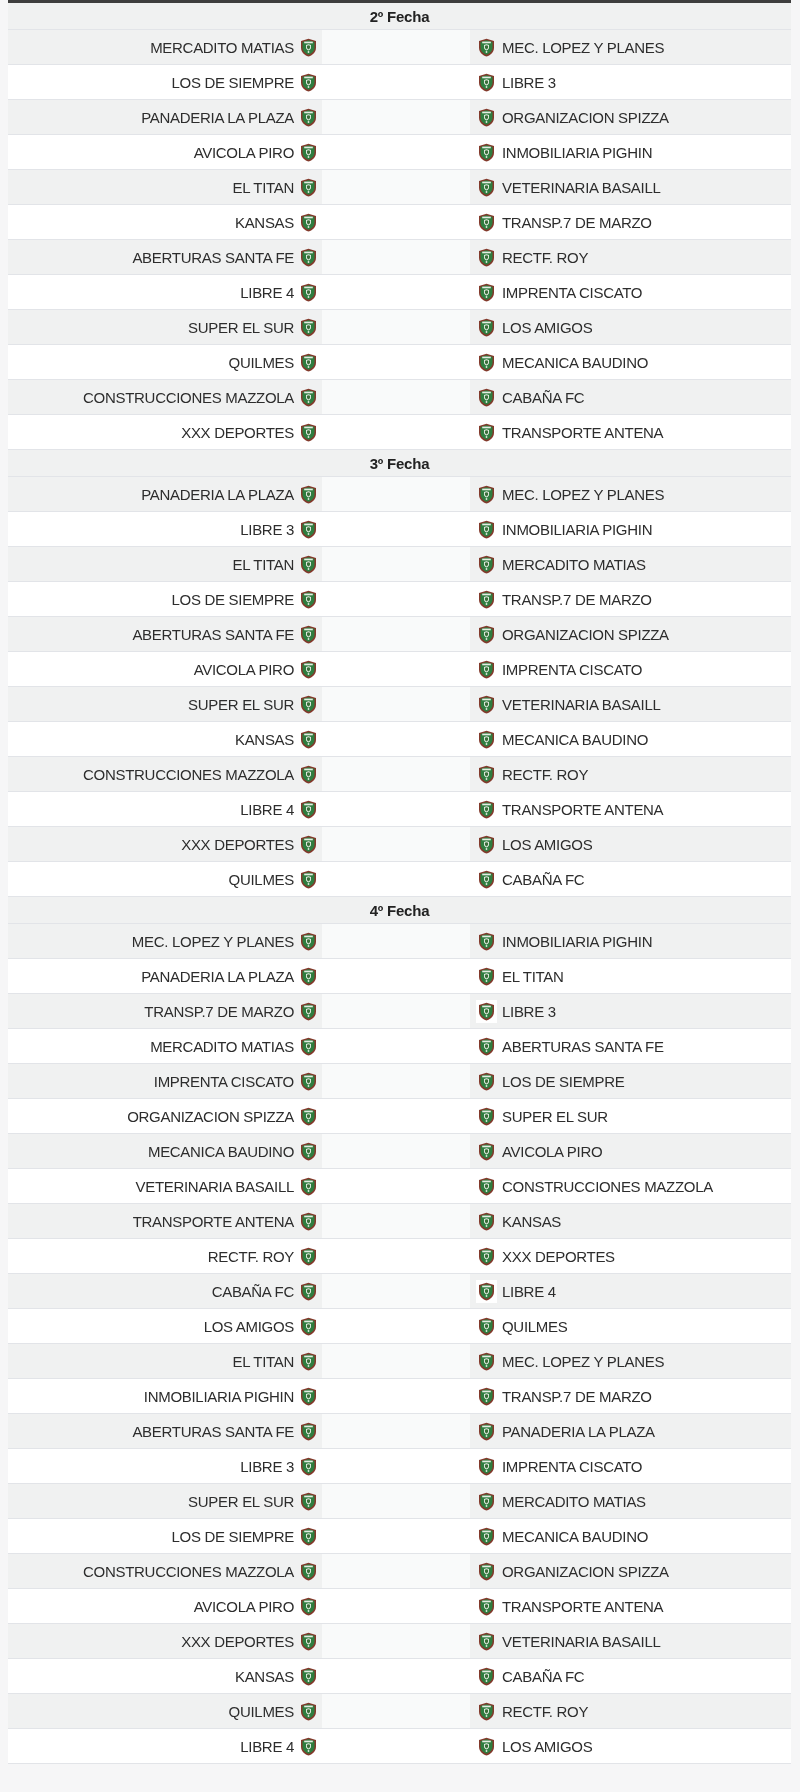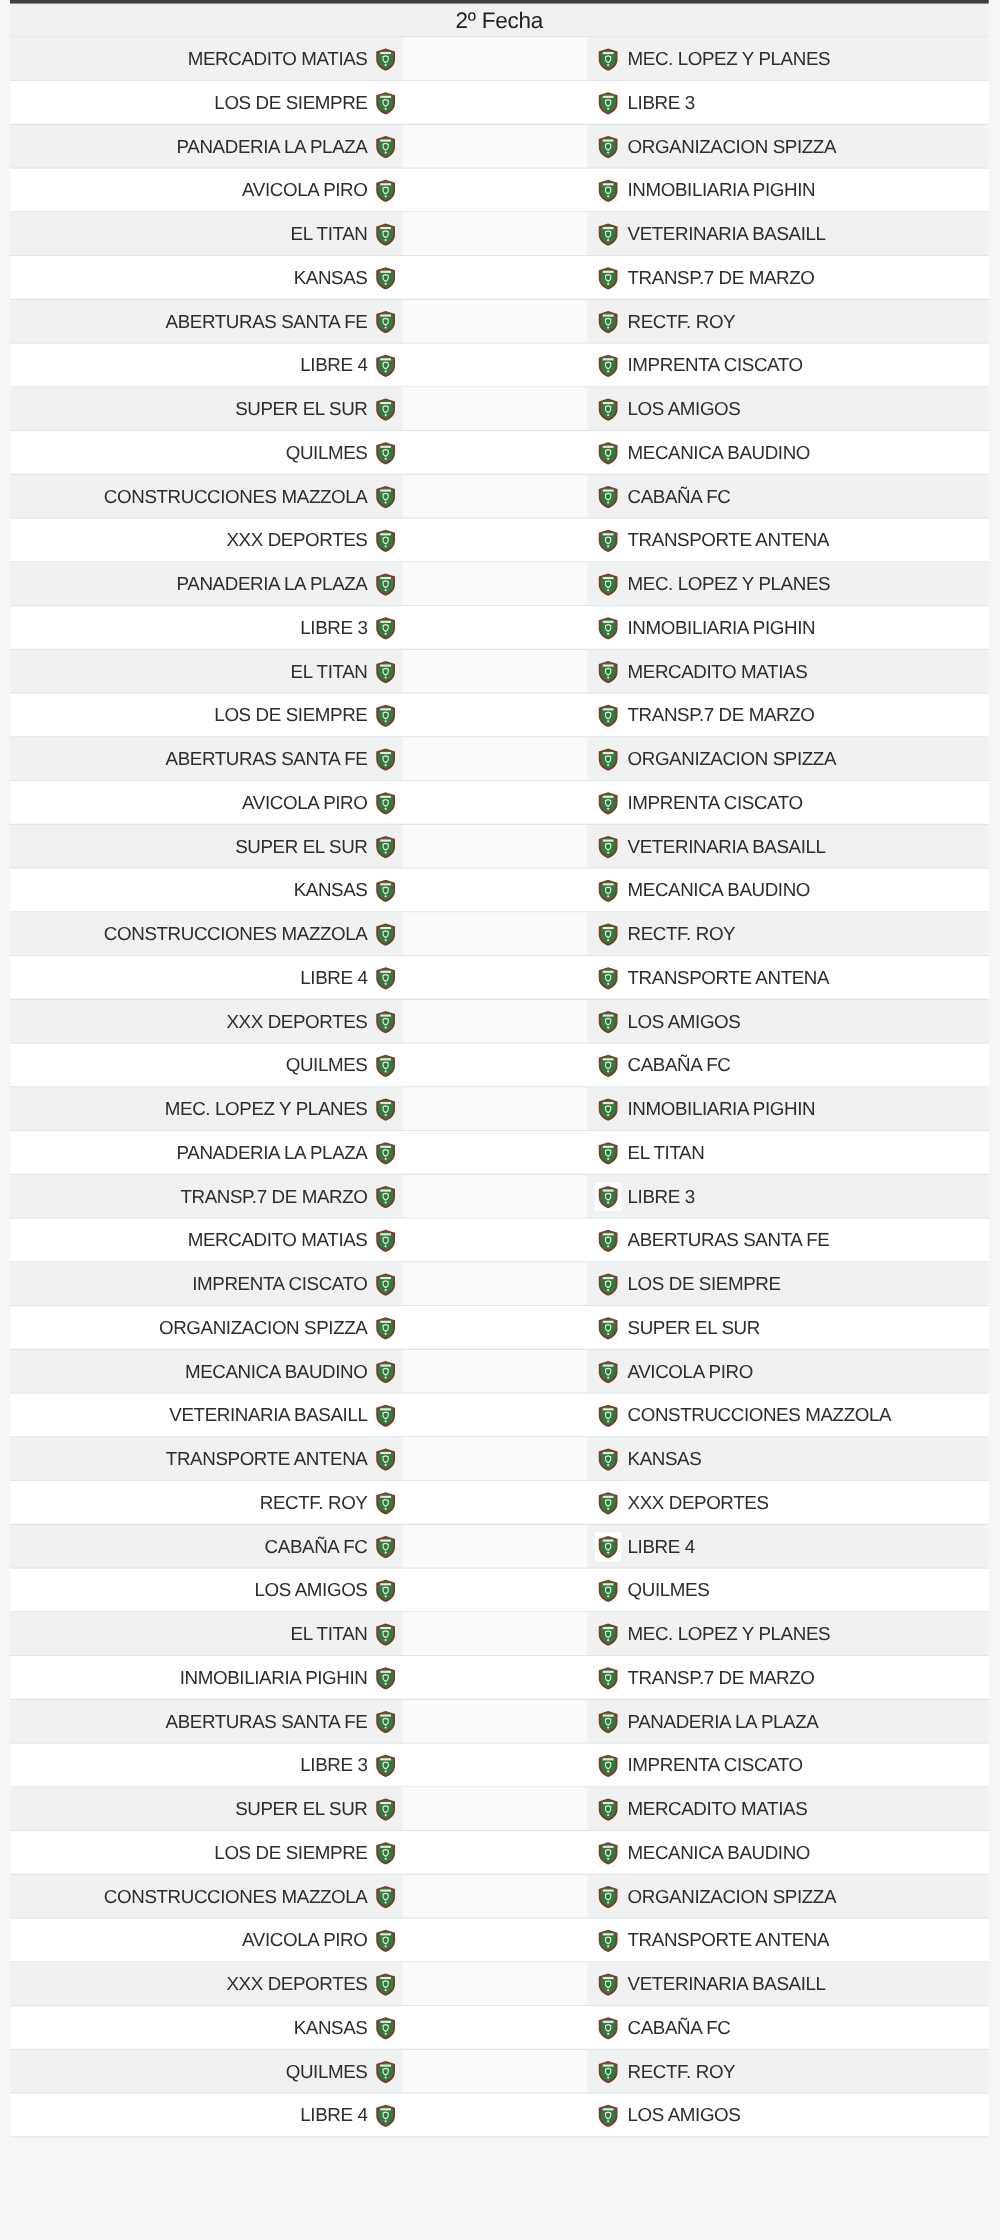--- a/index.html
+++ b/index.html
@@ -19,21 +19,21 @@
     display:flex; align-items:center;
     box-sizing:border-box;
     border-bottom:1px solid #e2e4e8;
   }
   .header-row {
     height:27px;
     background:#f0f1f1;
     justify-content:center;
   }
   .fecha-title {
-    font-size:18px; font-weight:normal; color:#222;
+    font-size:15px; font-weight:bold; color:#222;
     letter-spacing:-0.2px;
   }
   .match-row { height:35px; }
   .match-row.striped { background:#f0f1f1; }
   .match-row.plain   { background:#ffffff; }
   .cell { display:flex; align-items:center; box-sizing:border-box; height:100%; }
   .cell-home {
     width:314px;
     justify-content:flex-end;
     padding-right:5px;
@@ -372,20 +372,23 @@
         <path d="M8.5 2.2 L14.5 4.1 V9.3 C14.5 13.2 12 15.4 8.5 16.8 C5 15.4 2.5 13.2 2.5 9.3 V4.1 Z" fill="#2e7d3f"></path>
         <rect x="4.2" y="3.6" width="8.6" height="1.7" fill="#e4ece2"></rect>
         <path d="M8.5 6.2 L11 7 V9.2 C11 10.9 9.9 11.9 8.5 12.5 C7.1 11.9 6 10.9 6 9.2 V7 Z" fill="#e9efe7"></path>
         <path d="M8.5 7.2 L10.1 7.7 V9.2 C10.1 10.3 9.4 11 8.5 11.4 C7.6 11 6.9 10.3 6.9 9.2 V7.7 Z" fill="#3a6f3a"></path>
         <circle cx="8.5" cy="14" r="0.9" fill="#dfe8dc"></circle>
       </svg>
       <span class="team-name">TRANSPORTE ANTENA</span>
     </div>
   </div>
 
+  <div class="row header-row">
+    <span class="fecha-title">3º Fecha</span>
+  </div>
 
   <div class="row match-row striped">
     <div class="cell cell-home">
       <span class="team-name">PANADERIA LA PLAZA</span>
       <svg class="crest" viewBox="0 0 17 19" width="17" height="19" aria-hidden="true">
         <path d="M8.5 0.7 L16 3.1 V9.4 C16 14.2 12.8 17 8.5 18.6 C4.2 17 1 14.2 1 9.4 V3.1 Z" fill="#82392b"></path>
         <path d="M8.5 2.2 L14.5 4.1 V9.3 C14.5 13.2 12 15.4 8.5 16.8 C5 15.4 2.5 13.2 2.5 9.3 V4.1 Z" fill="#2e7d3f"></path>
         <rect x="4.2" y="3.6" width="8.6" height="1.7" fill="#e4ece2"></rect>
         <path d="M8.5 6.2 L11 7 V9.2 C11 10.9 9.9 11.9 8.5 12.5 C7.1 11.9 6 10.9 6 9.2 V7 Z" fill="#e9efe7"></path>
         <path d="M8.5 7.2 L10.1 7.7 V9.2 C10.1 10.3 9.4 11 8.5 11.4 C7.6 11 6.9 10.3 6.9 9.2 V7.7 Z" fill="#3a6f3a"></path>
@@ -685,20 +688,23 @@
         <path d="M8.5 2.2 L14.5 4.1 V9.3 C14.5 13.2 12 15.4 8.5 16.8 C5 15.4 2.5 13.2 2.5 9.3 V4.1 Z" fill="#2e7d3f"></path>
         <rect x="4.2" y="3.6" width="8.6" height="1.7" fill="#e4ece2"></rect>
         <path d="M8.5 6.2 L11 7 V9.2 C11 10.9 9.9 11.9 8.5 12.5 C7.1 11.9 6 10.9 6 9.2 V7 Z" fill="#e9efe7"></path>
         <path d="M8.5 7.2 L10.1 7.7 V9.2 C10.1 10.3 9.4 11 8.5 11.4 C7.6 11 6.9 10.3 6.9 9.2 V7.7 Z" fill="#3a6f3a"></path>
         <circle cx="8.5" cy="14" r="0.9" fill="#dfe8dc"></circle>
       </svg>
       <span class="team-name">CABAÑA FC</span>
     </div>
   </div>
 
+  <div class="row header-row">
+    <span class="fecha-title">4º Fecha</span>
+  </div>
 
   <div class="row match-row striped">
     <div class="cell cell-home">
       <span class="team-name">MEC. LOPEZ Y PLANES</span>
       <svg class="crest" viewBox="0 0 17 19" width="17" height="19" aria-hidden="true">
         <path d="M8.5 0.7 L16 3.1 V9.4 C16 14.2 12.8 17 8.5 18.6 C4.2 17 1 14.2 1 9.4 V3.1 Z" fill="#82392b"></path>
         <path d="M8.5 2.2 L14.5 4.1 V9.3 C14.5 13.2 12 15.4 8.5 16.8 C5 15.4 2.5 13.2 2.5 9.3 V4.1 Z" fill="#2e7d3f"></path>
         <rect x="4.2" y="3.6" width="8.6" height="1.7" fill="#e4ece2"></rect>
         <path d="M8.5 6.2 L11 7 V9.2 C11 10.9 9.9 11.9 8.5 12.5 C7.1 11.9 6 10.9 6 9.2 V7 Z" fill="#e9efe7"></path>
         <path d="M8.5 7.2 L10.1 7.7 V9.2 C10.1 10.3 9.4 11 8.5 11.4 C7.6 11 6.9 10.3 6.9 9.2 V7.7 Z" fill="#3a6f3a"></path>

